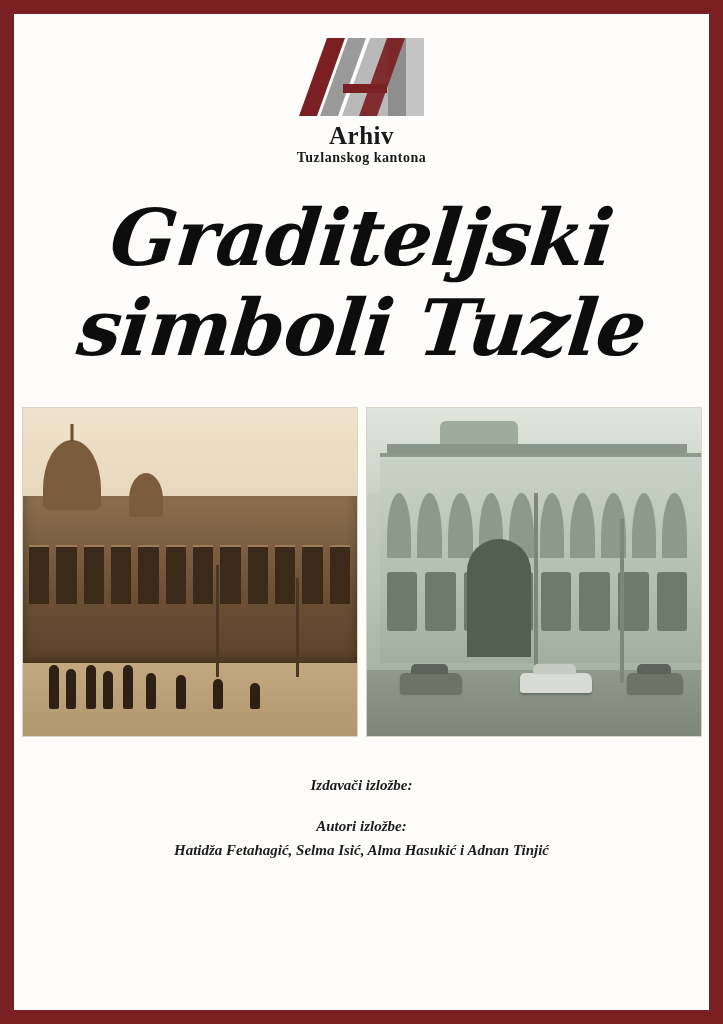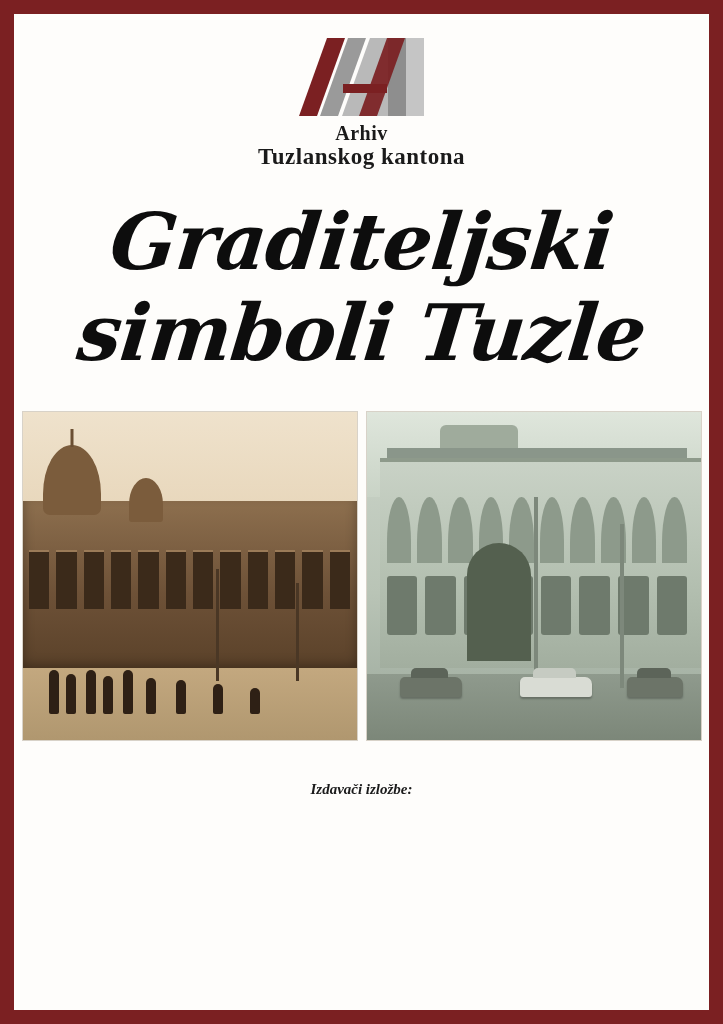--- a/index.html
+++ b/index.html
@@ -48,22 +48,22 @@
   }
   .logo-mark svg { display: block; }
   .logo-text {
     margin-top: 4px;
     text-align: center;
     font-family: "Liberation Serif", serif;
     font-weight: bold;
     color: #1a1a1a;
     line-height: 1.12;
   }
-  .logo-text .l1 { font-size: 20px; letter-spacing: .5px; }
-  .logo-text .l2 { font-size: 23px; letter-spacing: .5px; }
+  .logo-text .l1 { font-size: 25px; letter-spacing: .5px; }
+  .logo-text .l2 { font-size: 14px; letter-spacing: .5px; }
 
   
   .title-block {
     margin-top: 34px;
     text-align: center;
     color: #0d0d0d;
     line-height: 0.98;
   }
   .title-line {
     font-family: "DejaVu Serif", serif;
@@ -320,16 +320,20 @@
         <div class="car" style="left:46%; width:72px;"></div>
         <div class="car dark" style="left:78%; width:56px;"></div>
       </div>
 
     </div>
 
     <div class="credits">
       <div class="grp">
         <div class="lbl">Izdavači izložbe:</div>
       </div>
+      <div class="grp">
+        <div class="lbl">Autori izložbe:</div>
+        <div class="val">Hatidža Fetahagić, Selma Isić, Alma Hasukić i Adnan Tinjić</div>
+      </div>
     </div>
 
   </div>
 </div>
 
 </body></html>

